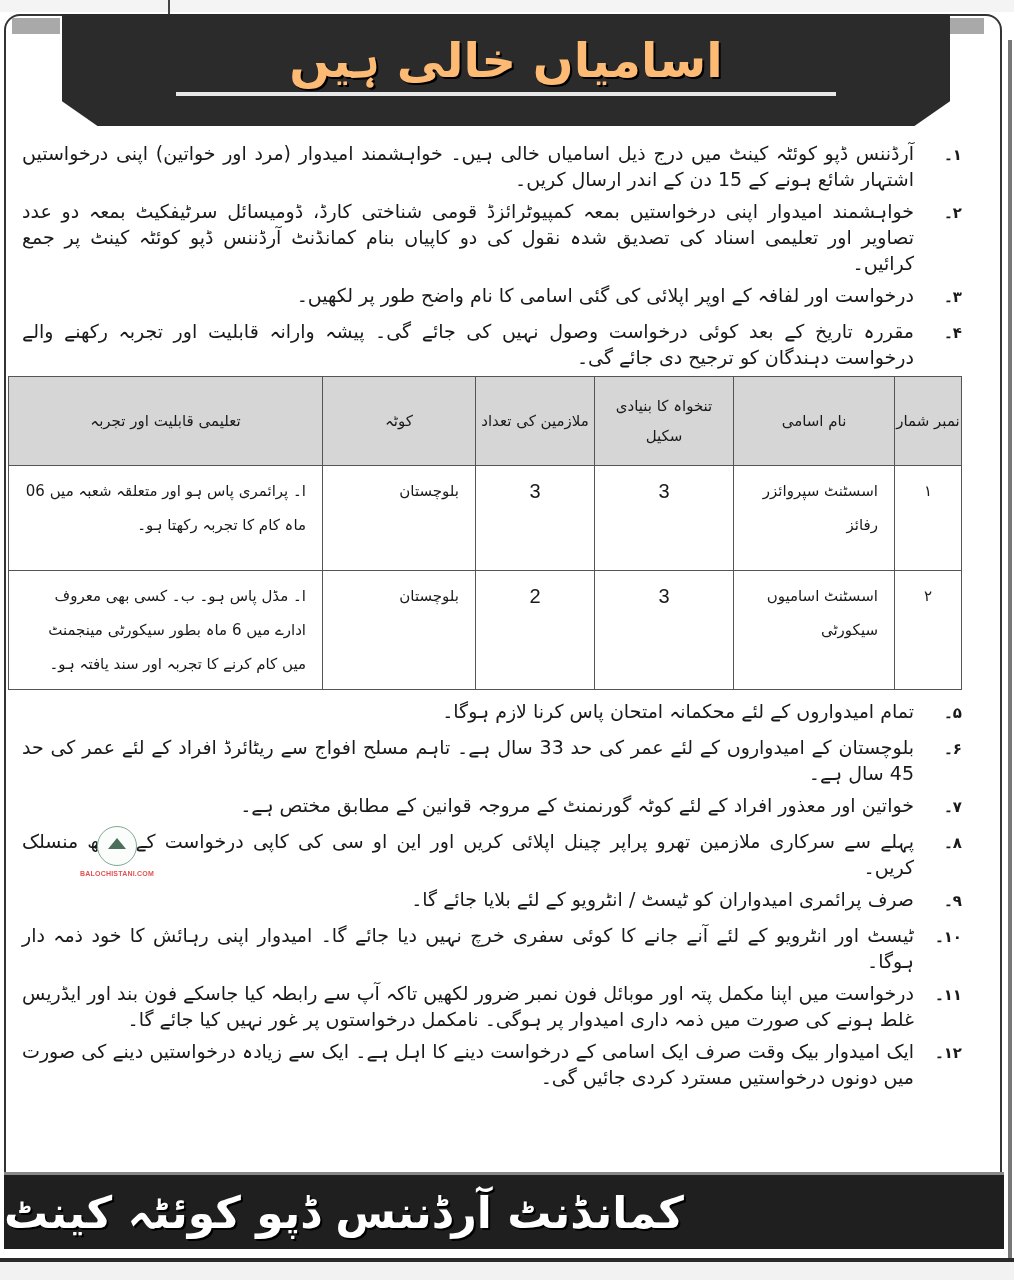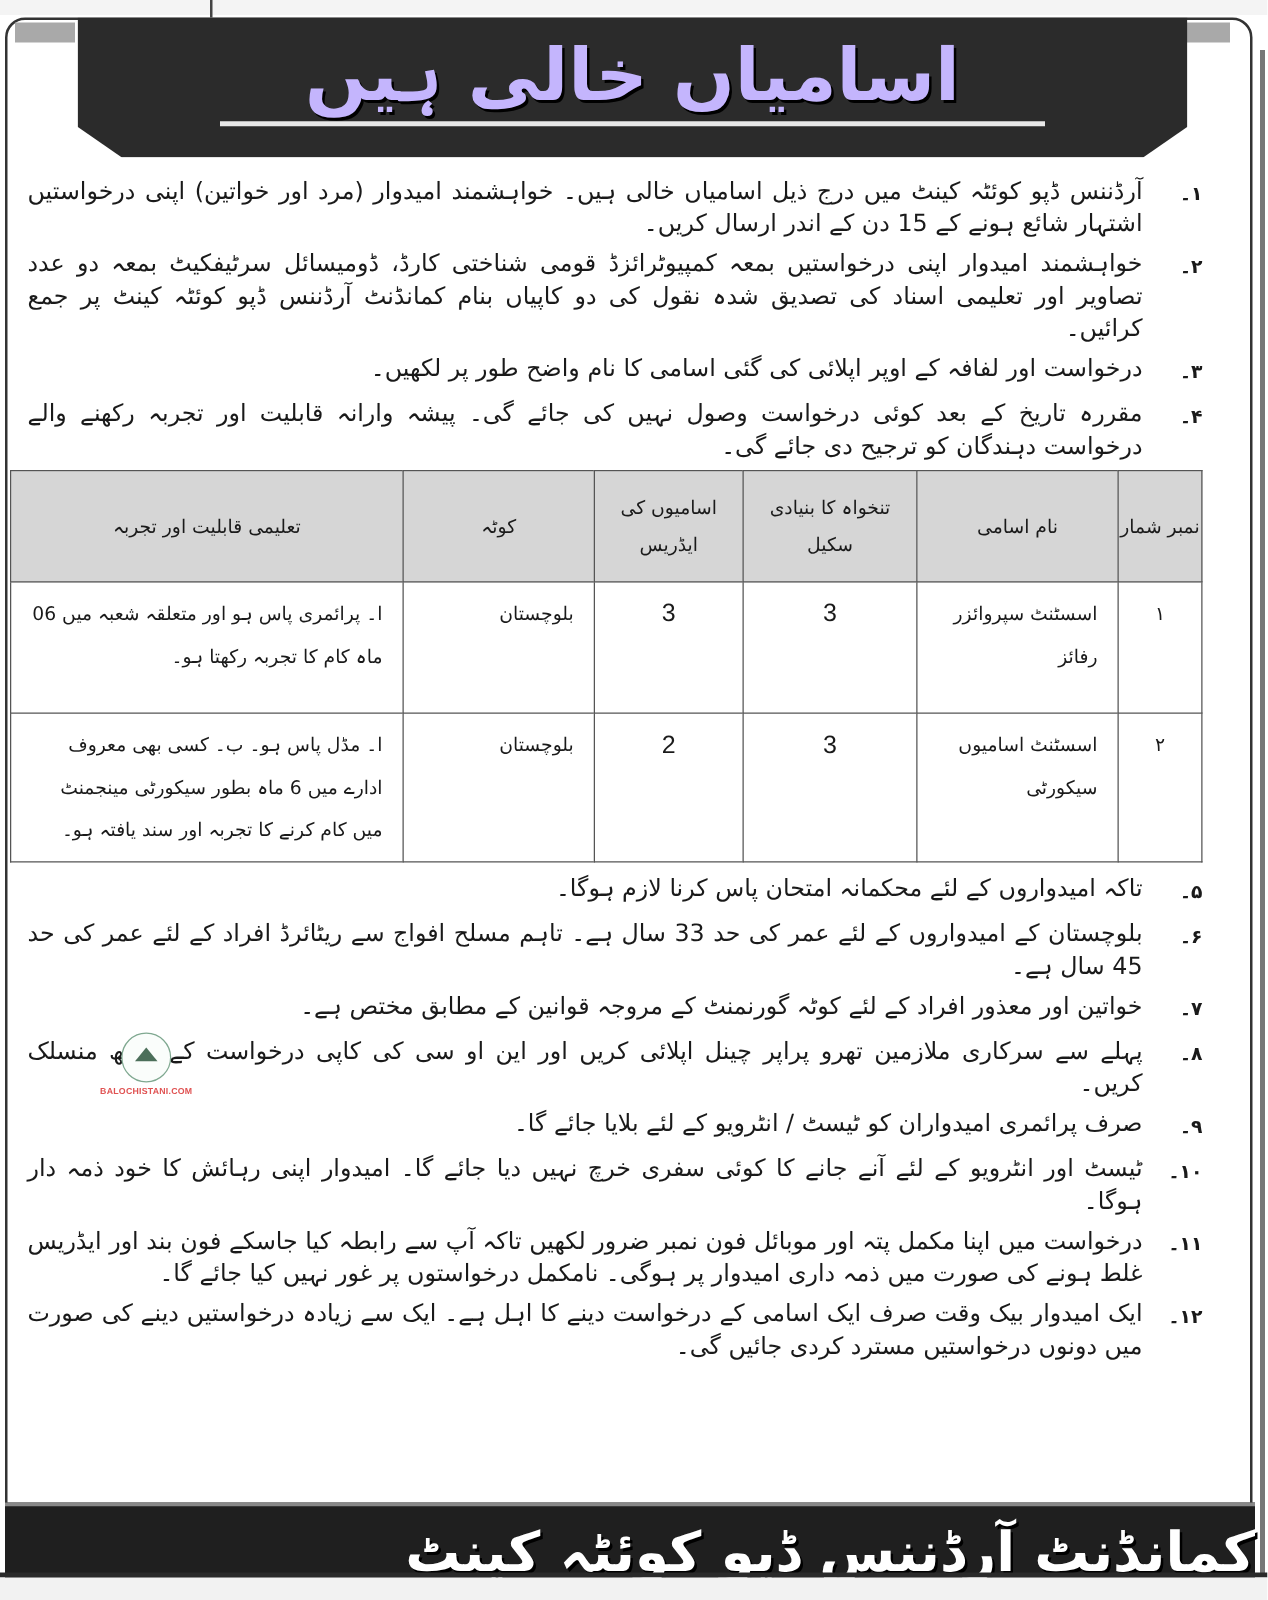--- a/index.html
+++ b/index.html
@@ -19,22 +19,22 @@
   .corner-gray-l { position: absolute; left: 12px; top: 18px; width: 48px; height: 16px; background: #a9a9a9; }
   .corner-gray-r { position: absolute; right: 30px; top: 18px; width: 40px; height: 16px; background: #a9a9a9; }
 
   .header-banner {
     position: absolute; left: 62px; top: 14px; width: 888px; height: 112px;
     background: #2b2b2b;
     clip-path: polygon(0 0, 100% 0, 100% 78%, 96% 100%, 4% 100%, 0 78%);
     display: flex; align-items: center; justify-content: center; flex-direction: column;
   }
   .header-title {
-    color: #c4b5fd; font-family: "DejaVu Sans", sans-serif; font-weight: bold;
-    font-size: 58px; line-height: 1; direction: rtl; margin-top: -8px;
+    color: #fdba74; font-family: "DejaVu Sans", sans-serif; font-weight: bold;
+    font-size: 48px; line-height: 1; direction: rtl; margin-top: -8px;
     text-shadow: 2px 2px 0 #000;
   }
   .header-rule { width: 660px; height: 4px; background: #e8e8e8; margin-top: 8px; }
 
   .content {
     position: absolute; left: 22px; top: 140px; width: 940px;
     direction: rtl; font-family: "DejaVu Sans", sans-serif; font-size: 15px;
   }
   .para { display: flex; align-items: flex-start; margin-bottom: 6px; }
   .para .num { width: 48px; flex: 0 0 48px; text-align: right; font-weight: bold; font-size: 15px; line-height: 30px; }
@@ -58,21 +58,21 @@
     position: absolute; left: 72px; top: 826px; width: 90px; height: 60px;
     display: flex; flex-direction: column; align-items: center;
   }
   .wm-circle { width: 38px; height: 38px; border: 1.5px solid #7fa890; border-radius: 50%; display: flex; align-items: center; justify-content: center; background: #fafdfb; }
   .wm-mtn { width: 0; height: 0; border-left: 9px solid transparent; border-right: 9px solid transparent; border-bottom: 11px solid #4c6f5a; margin-top: -6px; }
   .wm-text { color: #e05252; font-family: "Liberation Sans", sans-serif; font-size: 7px; font-weight: bold; margin-top: 4px; letter-spacing: 0.2px; }
 
   .footer-banner {
     position: absolute; left: 4px; top: 1172px; width: 1000px; height: 74px;
     background: #1f1f1f; border-top: 3px solid #888;
-    display: flex; align-items: center; justify-content: flex-end; margin-top: 30px;
+    display: flex; align-items: center; justify-content: flex-start;
   }
   .footer-title {
     color: #fff; font-family: "DejaVu Sans", sans-serif; font-weight: bold;
     font-size: 44px; direction: rtl; text-shadow: 2px 2px 0 #000;
   }
   .bottom-rule-1 { position: absolute; left: 0; top: 1258px; width: 1014px; height: 4px; background: #2a2a2a; }
   .bottom-strip { position: absolute; left: 0; top: 1262px; width: 1014px; height: 18px; background: #f2f2f2; }
 </style>
 </head>
 <body>
@@ -108,21 +108,21 @@
     <span class="num">۴۔</span>
     <span class="txt">مقررہ تاریخ کے بعد کوئی درخواست وصول نہیں کی جائے گی۔ پیشہ وارانہ قابلیت اور تجربہ رکھنے والے درخواست دہندگان کو ترجیح دی جائے گی۔</span>
   </div>
 
   <table class="jobs">
     <thead>
       <tr>
         <th>نمبر شمار</th>
         <th>نام اسامی</th>
         <th>تنخواہ کا بنیادی سکیل</th>
-        <th>اسامیوں کی ایڈریس</th>
+        <th>ملازمین کی تعداد</th>
         <th>کوٹہ</th>
         <th>تعلیمی قابلیت اور تجربہ</th>
       </tr>
     </thead>
     <tbody>
       <tr>
         <td class="c-num">۱</td>
         <td class="c-name">اسسٹنٹ سپروائزر رفائز</td>
         <td class="c-scale">3</td>
         <td class="c-count">3</td>
@@ -135,21 +135,21 @@
         <td class="c-scale">3</td>
         <td class="c-count">2</td>
         <td class="c-quota">بلوچستان</td>
         <td class="c-qual">ا۔ مڈل پاس ہو۔ ب۔ کسی بھی معروف ادارے میں 6 ماہ بطور سیکورٹی مینجمنٹ میں کام کرنے کا تجربہ اور سند یافتہ ہو۔</td>
       </tr>
     </tbody>
   </table>
 
   <div class="para">
     <span class="num">۵۔</span>
-    <span class="txt">تاکہ امیدواروں کے لئے محکمانہ امتحان پاس کرنا لازم ہوگا۔</span>
+    <span class="txt">تمام امیدواروں کے لئے محکمانہ امتحان پاس کرنا لازم ہوگا۔</span>
   </div>
   <div class="para">
     <span class="num">۶۔</span>
     <span class="txt">بلوچستان کے امیدواروں کے لئے عمر کی حد 33 سال ہے۔ تاہم مسلح افواج سے ریٹائرڈ افراد کے لئے عمر کی حد 45 سال ہے۔</span>
   </div>
   <div class="para">
     <span class="num">۷۔</span>
     <span class="txt">خواتین اور معذور افراد کے لئے کوٹہ گورنمنٹ کے مروجہ قوانین کے مطابق مختص ہے۔</span>
   </div>
   <div class="para">

